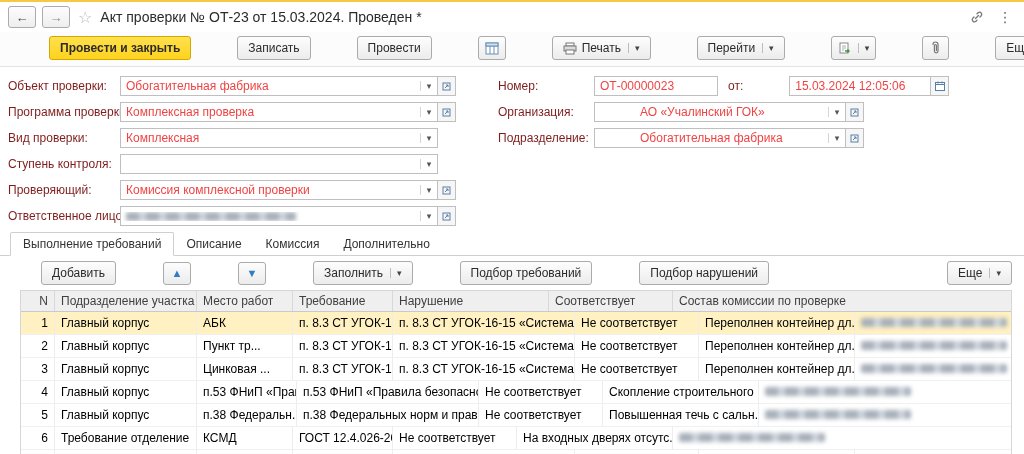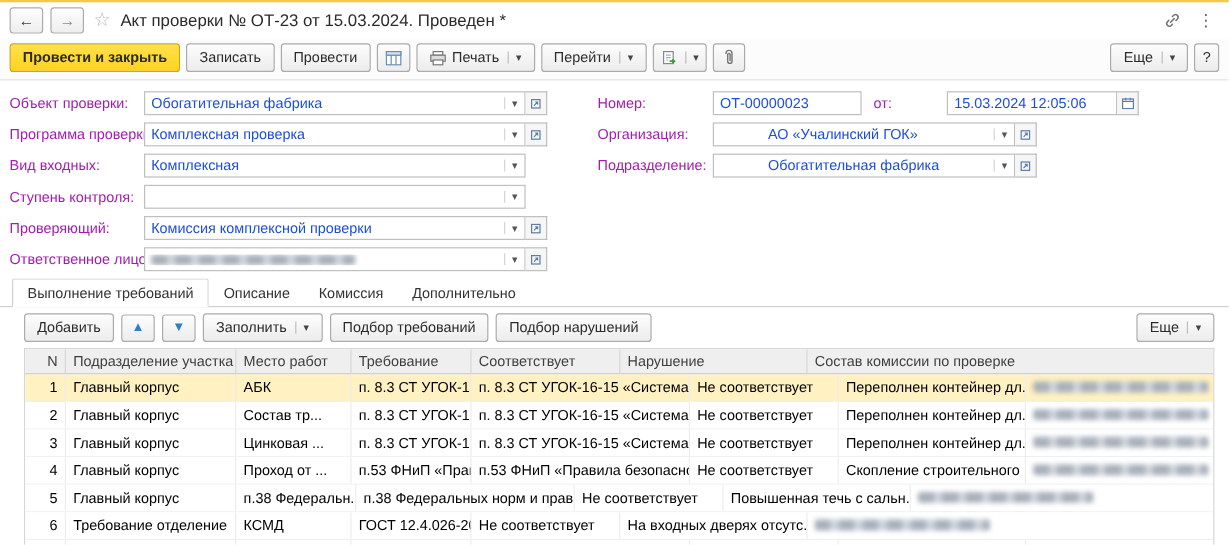--- a/index.html
+++ b/index.html
@@ -14,56 +14,56 @@
     display:flex;align-items:center;justify-content:center;font-size:13px;color:#444;cursor:pointer;}
   .navbtn.fwd{color:#8a8a8a;}
   .star{font-size:16px;color:#b9b9b9;margin:0 2px;cursor:pointer;}
   .doc-title{font-size:14px;color:#2b2b2b;white-space:nowrap;}
   .titlebar .spacer{flex:1;}
   .tb-icon{width:22px;height:20px;display:flex;align-items:center;justify-content:center;color:#777;cursor:pointer;}
   .kebab{font-size:14px;color:#666;}
   
   .toolbar{display:flex;align-items:center;gap:5px;padding:4px 8px 6px 8px;background:#fcfcfc;border-bottom:1px solid #e3e3e3;}
   .btn{height:24px;display:inline-flex;align-items:center;padding:0 10px;border:1px solid #ababab;border-radius:3px;
-    background:linear-gradient(#fdfdfd,#ececec);color:#2b2b2b;cursor:pointer;white-space:nowrap;box-sizing:border-box;}
+    background:linear-gradient(#fdfdfd,#ececec);color:#2b2b2b;cursor:pointer;white-space:nowrap;box-sizing:border-box;margin-left:41px;}
   .btn.primary{background:linear-gradient(#ffe14d,#ffd21e);border-color:#d3a900;font-weight:700;}
   .btn .caret{margin-left:7px;padding-left:6px;border-left:1px solid #bdbdbd;font-size:9px;color:#444;}
   .btn.iconbtn{padding:0 6px;}
   .btn svg{display:block;}
   .toolbar .right{margin-left:auto;display:flex;gap:5px;}
   
   .form-area{display:flex;padding:6px 8px 2px 8px;}
   .form-left{width:478px;}
   .form-right{flex:1;padding-left:12px;}
   .frow{display:flex;align-items:center;height:26px;}
-  .flabel{width:112px;color:#a21caf;white-space:nowrap;flex:none;}
+  .flabel{width:112px;color:#7f1d1d;white-space:nowrap;flex:none;}
   .flabel.r1{width:96px;}
   .field{display:flex;align-items:stretch;height:20px;}
   .fbox{display:flex;align-items:center;border:1px solid #bfbfbf;background:#fff;height:20px;box-sizing:border-box;}
-  .fval{padding:0 5px;flex:1;color:#1d4ed8;white-space:nowrap;overflow:hidden;display:flex;align-items:center;}
+  .fval{padding:0 5px;flex:1;color:#ef4444;white-space:nowrap;overflow:hidden;display:flex;align-items:center;}
   .fcaret{width:16px;display:flex;align-items:center;justify-content:center;border-left:1px solid #d5d5d5;
     color:#555;font-size:9px;cursor:pointer;flex:none;}
   .fopen{width:18px;height:20px;border:1px solid #bfbfbf;border-left:none;background:#f6f6f6;
     display:flex;align-items:center;justify-content:center;cursor:pointer;box-sizing:border-box;flex:none;}
   .w-main{width:318px;}
   .w-org{width:252px;padding-left:40px;}
   .w-num{width:124px;}
   .w-date{width:142px;margin-left:40px;}
   .chkwrap{display:flex;align-items:center;margin-left:14px;gap:6px;}
   .checkbox{width:14px;height:14px;border:1px solid #8f8f8f;border-radius:2px;background:#fff;display:flex;
     align-items:center;justify-content:center;color:#2f9e3f;font-weight:700;font-size:12px;cursor:pointer;}
   .redacted-bar{display:inline-block;height:9px;border-radius:2px;
     background:repeating-linear-gradient(90deg,#a8b0ba 0 13px,#cdd3da 13px 20px);filter:blur(2px);width:146px;}
   .fval .redacted-bar{width:170px;}
   
   .tabs{display:flex;align-items:flex-end;padding:0 0 0 10px;border-bottom:1px solid #cfcfcf;height:25px;box-sizing:border-box;}
   .tab{padding:4px 12px 4px 12px;color:#333;cursor:pointer;white-space:nowrap;}
   .tab.active{background:#fff;border:1px solid #cfcfcf;border-bottom:1px solid #fff;margin-bottom:-1px;border-radius:2px 2px 0 0;}
   
-  .ttoolbar{display:flex;align-items:center;gap:6px;padding:5px 12px 5px 20px;}
+  .ttoolbar{display:flex;align-items:center;gap:6px;padding:5px 12px 5px 0;}
   .arrbtn{width:28px;height:23px;padding:0;justify-content:center;color:#2f7ec7;font-size:11px;}
   .ttoolbar .right{margin-left:auto;}
   
   .grid{margin:0 12px 0 20px;border:1px solid #d6d6d6;border-bottom:none;overflow:hidden;}
   .grid-head{display:flex;background:#efefef;border-bottom:1px solid #c9c9c9;}
   .hcell{padding:3px 6px;border-right:1px solid #d8d8d8;color:#3f3f3f;white-space:nowrap;overflow:hidden;box-sizing:border-box;flex:none;}
   .grid-row{display:flex;border-bottom:1px solid #f0f0f0;background:#fff;cursor:default;}
   .grid-row.selected{background:#fff1c2;}
   .cell{padding:4px 6px;border-right:1px solid #ededed;white-space:nowrap;overflow:hidden;box-sizing:border-box;flex:none;color:#000;}
   .col-n{width:34px;text-align:right;}
@@ -166,21 +166,21 @@
           </div>
           <div class="fopen">
               <svg width="9" height="9" viewBox="0 0 9 9">
                 <rect x="1" y="1" width="7" height="7" fill="none" stroke="#5b7ea6"></rect>
                 <path d="M3 6 L6 3 M4 3 H6 V5" stroke="#5b7ea6" fill="none"></path>
               </svg>
             </div>
         </div>
       </div>
       <div class="frow">
-        <div class="flabel">Вид входных:</div>
+        <div class="flabel">Вид проверки:</div>
         <div class="field">
           <div class="fbox w-main">
             <span class="fval">Комплексная</span>
             <span class="fcaret">▾</span>
           </div>
         </div>
       </div>
       <div class="frow">
         <div class="flabel">Ступень контроля:</div>
         <div class="field">
@@ -302,58 +302,57 @@
       </div>
     </div>
   </div>
 
   <div class="grid">
       <div class="grid-head">
         <div class="hcell col-n">N</div>
         <div class="hcell col-division">Подразделение участка</div>
         <div class="hcell col-place">Место работ</div>
         <div class="hcell col-requirement">Требование</div>
+        <div class="hcell col-violation">Нарушение</div>
         <div class="hcell col-compliance">Соответствует</div>
-        <div class="hcell col-violation">Нарушение</div>
         <div class="hcell col-committee">Состав комиссии по проверке</div>
       </div>
       <div class="grid-row selected">
         <div class="cell col-n">1</div>
         <div class="cell col-division">Главный корпус</div>
         <div class="cell col-place">АБК</div>
         <div class="cell col-requirement">п. 8.3 СТ УГОК-1...</div>
         <div class="cell col-order">п. 8.3 СТ УГОК-16-15 «Система ...</div>
         <div class="cell col-compliance">Не соответствует</div>
         <div class="cell col-violation">Переполнен контейнер дл...</div>
         <div class="cell col-committee"><span class="redacted-bar"></span></div>
       </div>
       <div class="grid-row">
         <div class="cell col-n">2</div>
         <div class="cell col-division">Главный корпус</div>
-        <div class="cell col-place">Состав тр...</div>
+        <div class="cell col-place">Пункт тр...</div>
         <div class="cell col-requirement">п. 8.3 СТ УГОК-1...</div>
         <div class="cell col-order">п. 8.3 СТ УГОК-16-15 «Система ...</div>
         <div class="cell col-compliance">Не соответствует</div>
         <div class="cell col-violation">Переполнен контейнер дл...</div>
         <div class="cell col-committee"><span class="redacted-bar"></span></div>
       </div>
       <div class="grid-row">
         <div class="cell col-n">3</div>
         <div class="cell col-division">Главный корпус</div>
         <div class="cell col-place">Цинковая ...</div>
         <div class="cell col-requirement">п. 8.3 СТ УГОК-1...</div>
         <div class="cell col-order">п. 8.3 СТ УГОК-16-15 «Система ...</div>
         <div class="cell col-compliance">Не соответствует</div>
         <div class="cell col-violation">Переполнен контейнер дл...</div>
         <div class="cell col-committee"><span class="redacted-bar"></span></div>
       </div>
       <div class="grid-row">
         <div class="cell col-n">4</div>
         <div class="cell col-division">Главный корпус</div>
-        <div class="cell col-place">Проход от ...</div>
         <div class="cell col-requirement">п.53 ФНиП «Прав...</div>
         <div class="cell col-order">п.53 ФНиП «Правила безопасно...</div>
         <div class="cell col-compliance">Не соответствует</div>
         <div class="cell col-violation">Скопление строительного ...</div>
         <div class="cell col-committee"><span class="redacted-bar"></span></div>
       </div>
       <div class="grid-row">
         <div class="cell col-n">5</div>
         <div class="cell col-division">Главный корпус</div>
         <div class="cell col-requirement">п.38 Федеральн...</div>

